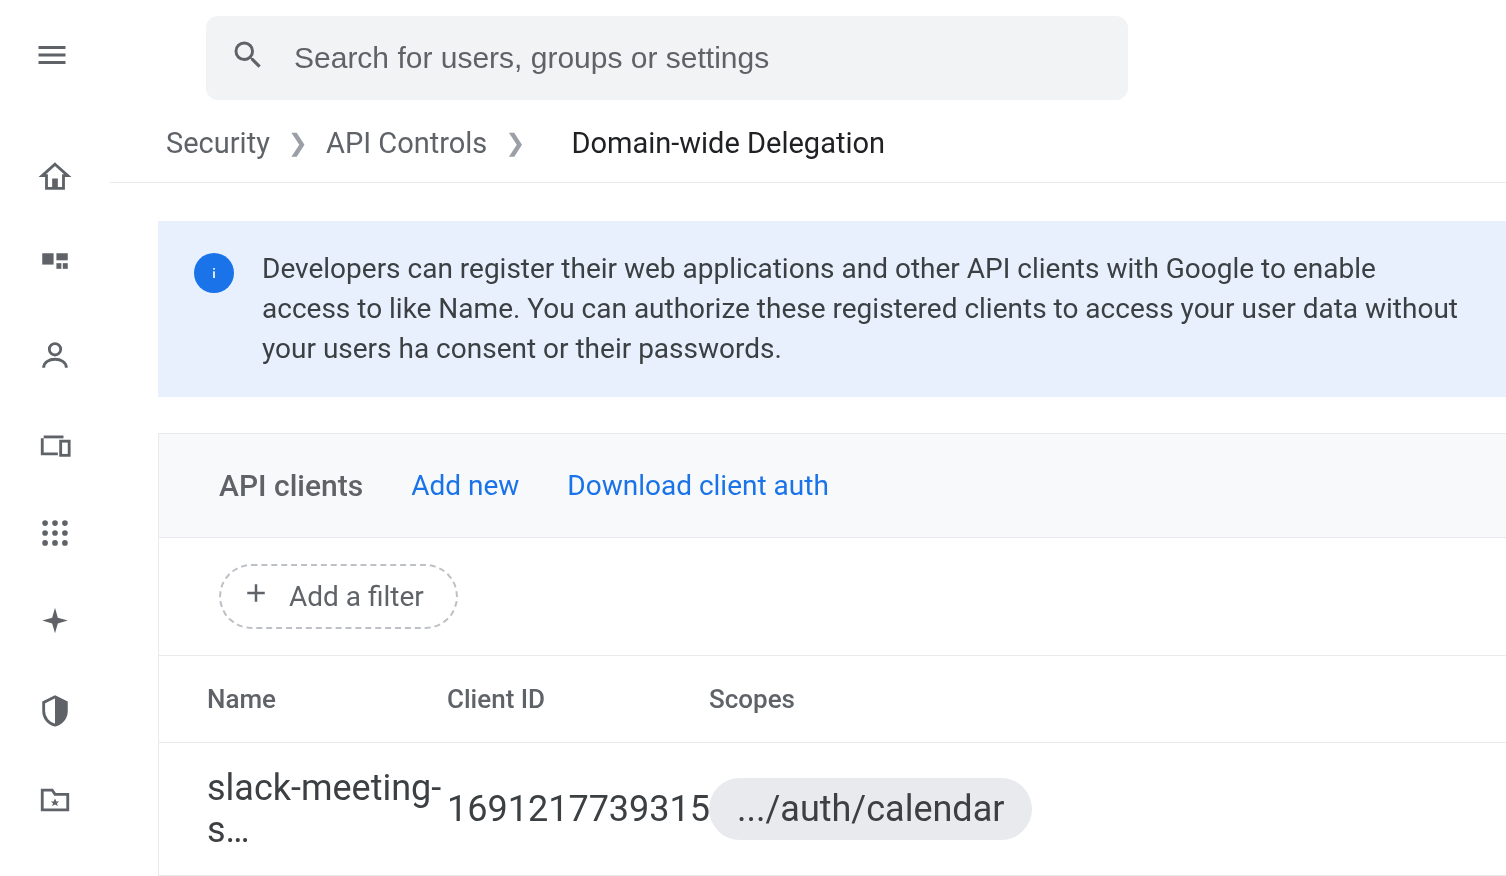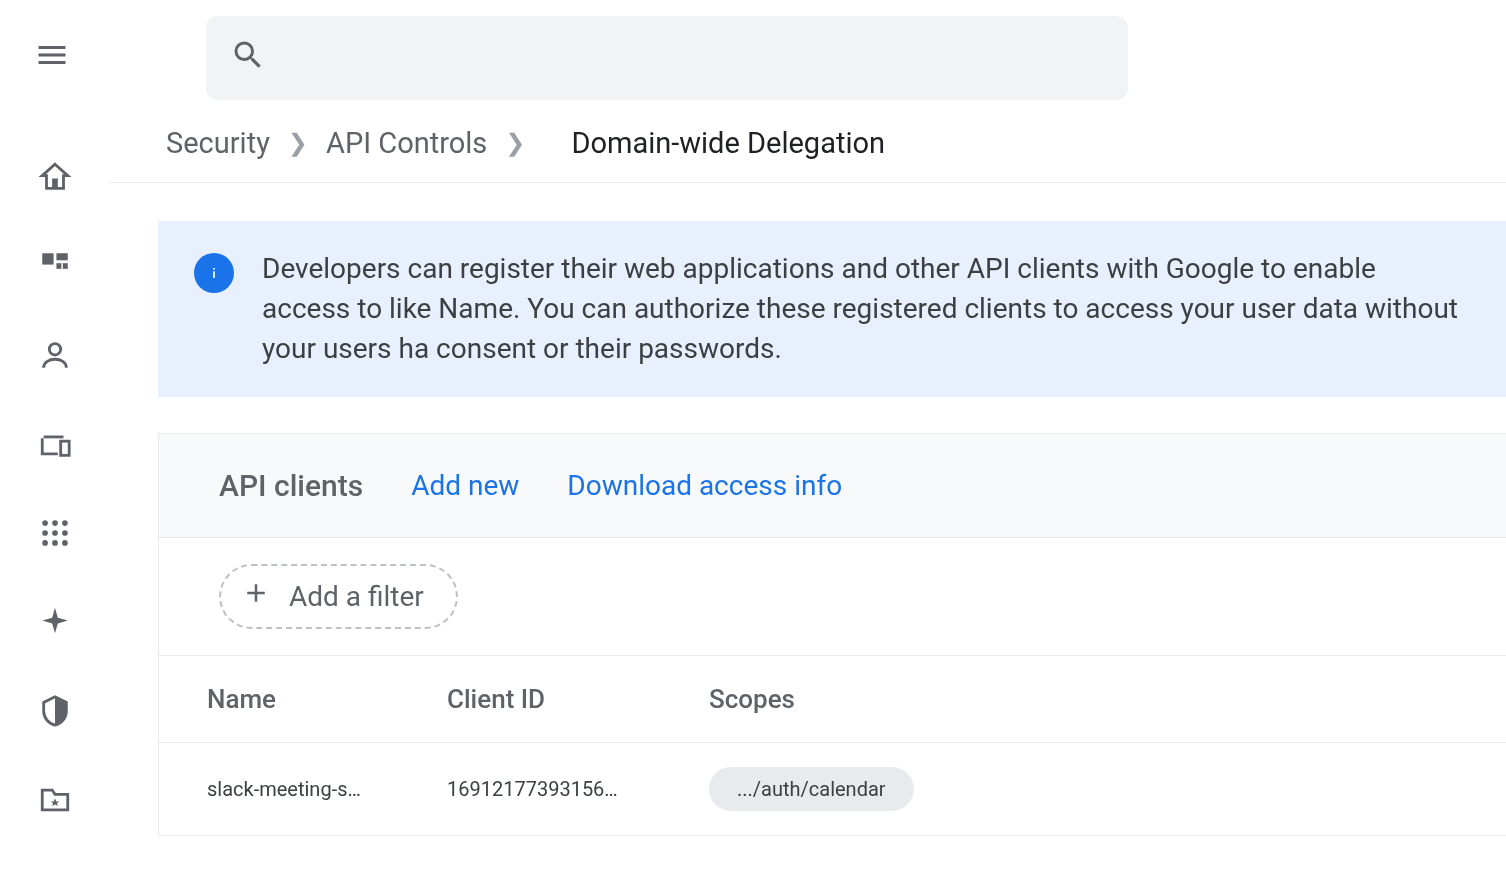--- a/index.html
+++ b/index.html
@@ -200,21 +200,21 @@
     font-weight: 500;
   }
   .col-name { width: 240px; }
   .col-cid  { width: 262px; }
   .col-scopes { flex: 1; }
 
   .table-row {
     display: flex;
     align-items: center;
     padding: 24px 48px;
-    font-size: 20px;
+    font-size: 36px;
     color: #3c4043;
   }
   .scope-chip {
     background: #e8eaed;
     border-radius: 999px;
     padding: 10px 28px;
     display: inline-block;
   }
 </style>
 </head>
@@ -227,20 +227,21 @@
           <path d="M3 18h18v-2H3v2zm0-5h18v-2H3v2zm0-7v2h18V6H3z"></path>
         </svg>
     </span>
   </div>
   <div class="search-bar">
     <span>
       <svg viewBox="0 0 24 24">
           <path d="M15.5 14h-.79l-.28-.27A6.471 6.471 0 0016 9.5 6.5 6.5 0 109.5 16a6.471 6.471 0 004.23-1.57l.27.28v.79l5 4.99L20.49 19l-4.99-5zM9.5 14C7.01 14 5 11.99 5 9.5S7.01 5 9.5 5 14 7.01 14 9.5 11.99 14 9.5 14z"></path>
         </svg>
     </span>
+    <input class="search-input" placeholder="Search for users, groups or settings" style="">
   </div>
 </div>
 
 <div class="layout">
 
   <div class="sidebar">
     <div class="side-item">
       <span><svg viewBox="0 0 24 24">
             <path d="M12 3l9 8h-3v9h-5v-6h-2v6H6v-9H3l9-8z" fill="none" stroke="#5f6368" stroke-width="2"></path>
           </svg></span>
@@ -323,21 +324,21 @@
               <rect x="11" y="6" width="2" height="2"></rect>
             </svg>
         </div>
         <div class="info-text">Developers can register their web applications and other API clients with Google to enable access to like Name. You can authorize these registered clients to access your user data without your users ha consent or their passwords.</div>
       </div>
 
       <div class="card">
         <div class="card-header">
           <span class="card-title">API clients</span>
           <span class="link-btn">Add new</span>
-          <span class="link-btn">Download access info</span>
+          <span class="link-btn">Download client auth</span>
         </div>
 
         <div class="filter-row">
           <div class="filter-chip">
             <span><svg viewBox="0 0 24 24">
                   <path d="M11 5h2v14h-2z"></path>
                   <path d="M5 11h14v2H5z"></path>
                 </svg></span>
             <span>Add a filter</span>
           </div>

